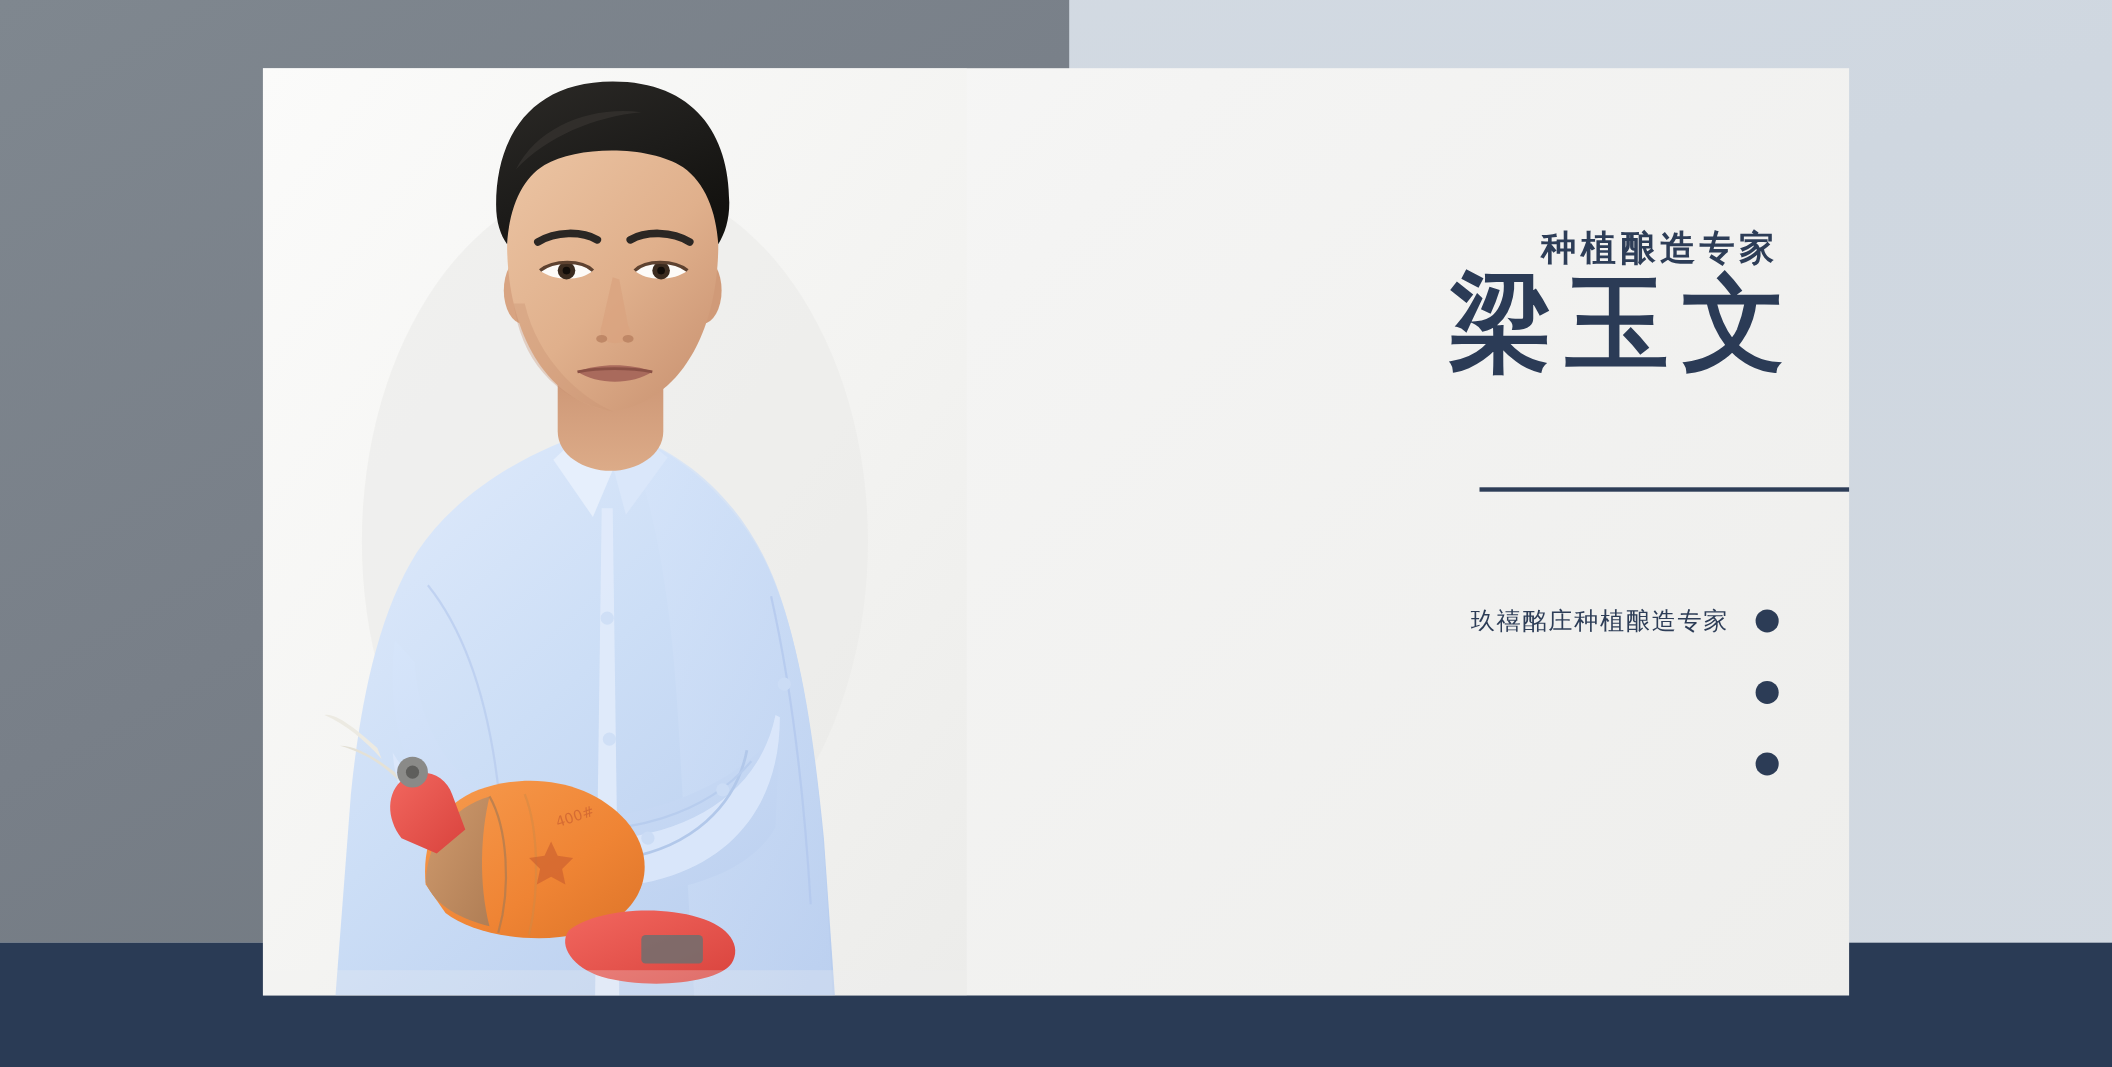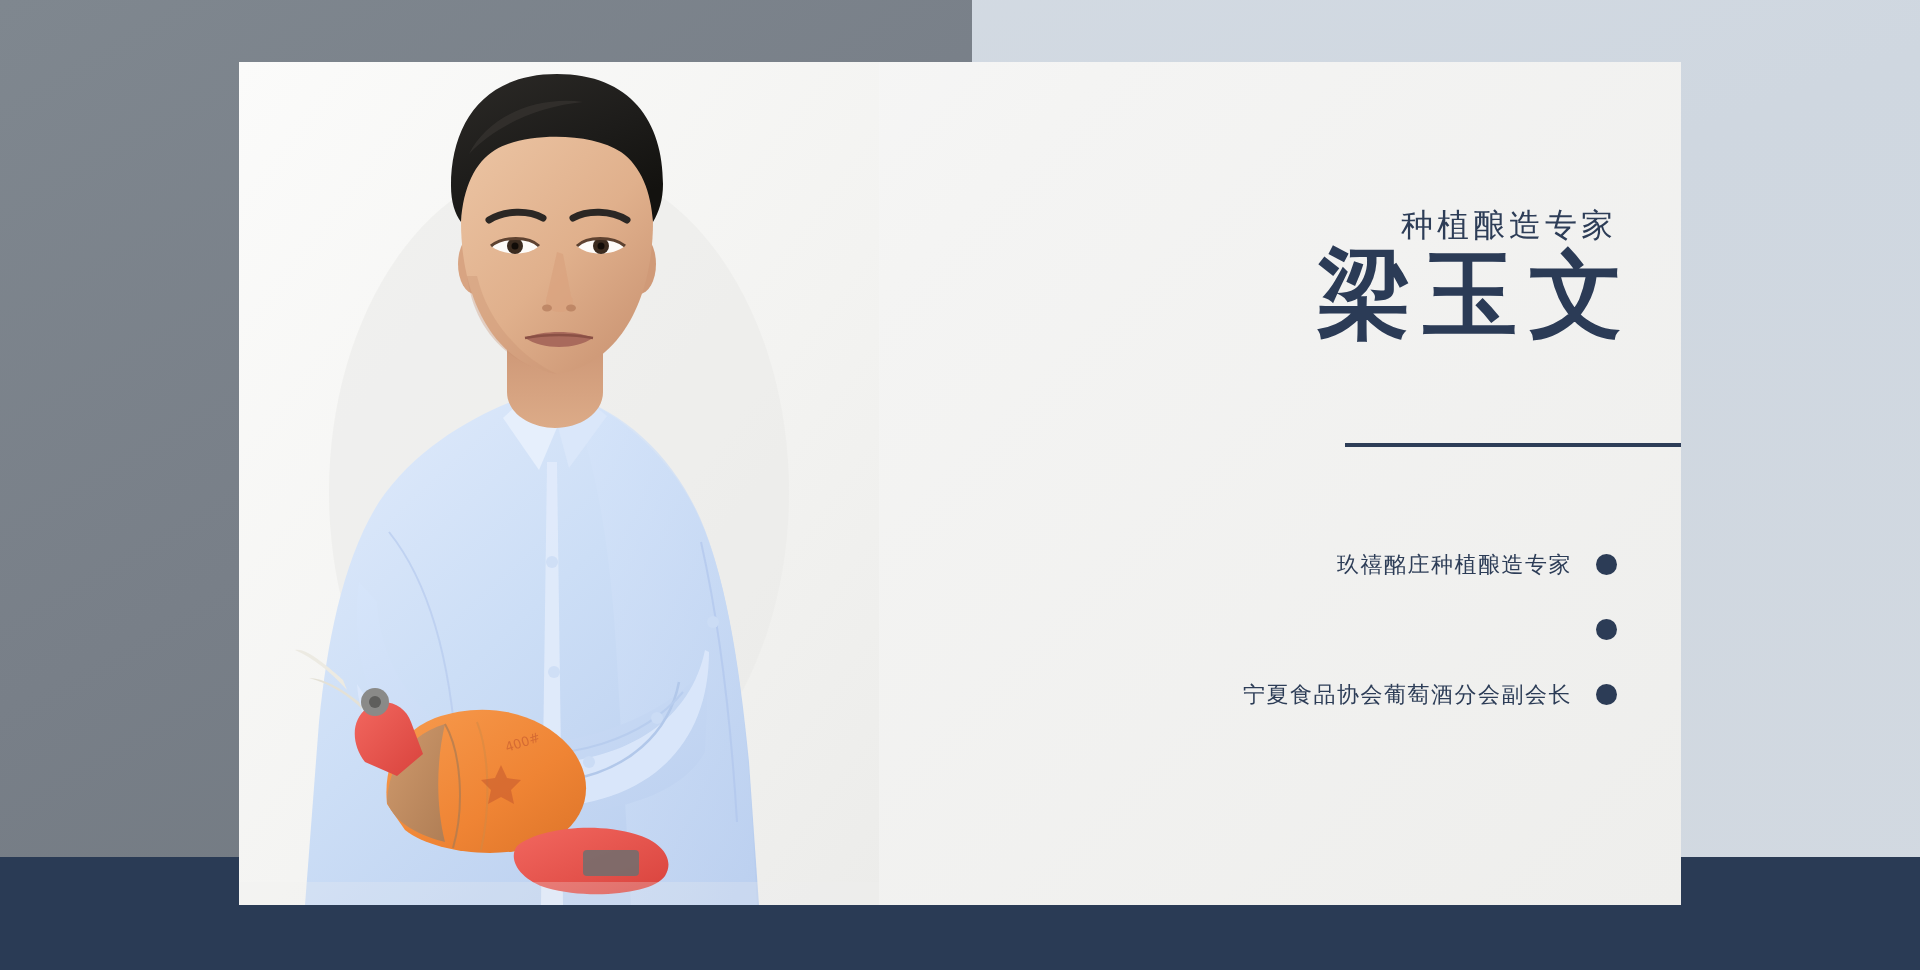--- a/index.html
+++ b/index.html
@@ -54,21 +54,21 @@
     left:700px; top:0;
     width:742px; height:843px;
   }
 
   .subtitle {
     position:absolute;
     right:64px; top:142px;
     font-size:32px;
     letter-spacing:4px;
     color:#2d3d57;
-    font-weight:400;
+    font-weight:700;
     text-align:right;
     white-space:nowrap;
   }
 
   .name {
     position:absolute;
     right:46px; top:180px;
     font-family:"DejaVu Serif","Liberation Serif",serif;
     font-size:94px;
     line-height:1.12;
@@ -312,21 +312,20 @@
           <span class="cred-label">玖禧酩庄种植酿造专家</span>
           <span class="cred-dot"></span>
         </div>
 
 
         <div class="cred-row">
           <span class="cred-dot"></span>
         </div>
 
         <div class="cred-row">
-          <span class="cred-label">宁夏食品协会葡萄酒分会副会长</span>
           <span class="cred-dot"></span>
         </div>
 
 
       </div>
     </div>
   </div>
 </div>
 
 </body></html>

